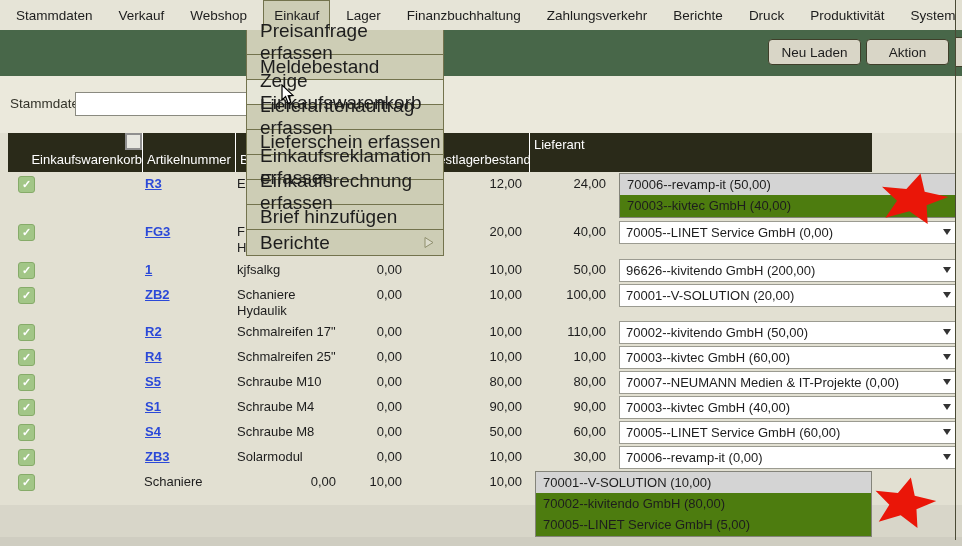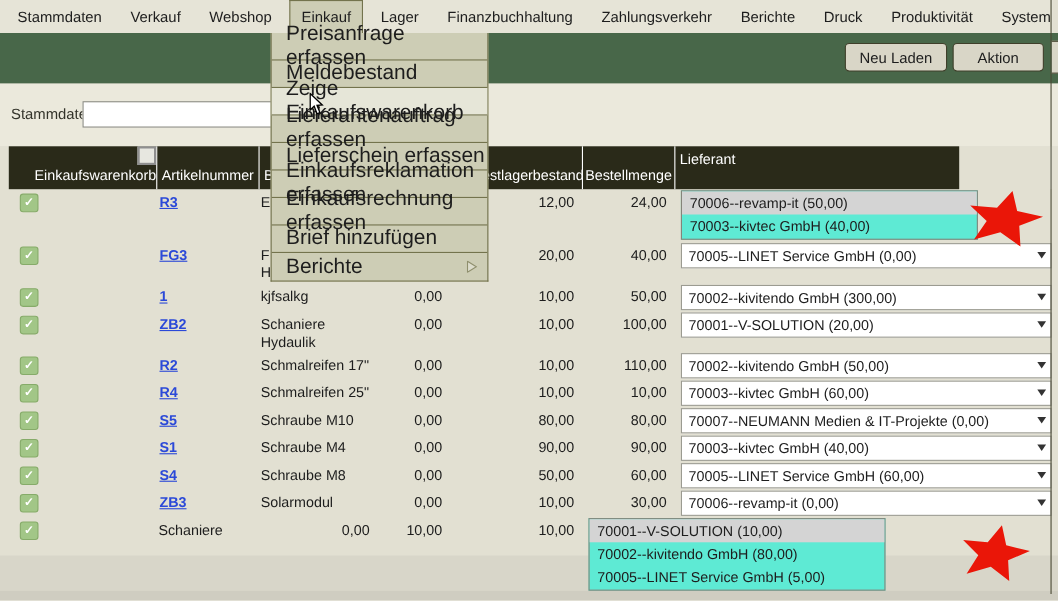--- a/index.html
+++ b/index.html
@@ -46,21 +46,21 @@
   .td.art{padding:4px 0 0 3px;}
   .td.art a{color:#2b49d8;font-weight:bold;}
   .td.bez{padding:4px 0 0 2px;white-space:pre-line;line-height:16px;}
   .td.num{text-align:right;padding:4px 7px 0 0;}
   .td.lief{position:relative;}
   .selectbox{position:absolute;left:6px;top:1px;width:337px;height:23px;background:#fff;
              border:1px solid #9b9b91;box-sizing:border-box;display:flex;align-items:center;
              padding-left:6px;font-size:13px;white-space:nowrap;overflow:hidden;}
   .selectbox .arr{position:absolute;right:4px;top:7px;width:0;height:0;
                   border-left:4px solid transparent;border-right:4px solid transparent;border-top:6px solid #333;}
-  .listbox{position:absolute;left:6px;top:1px;width:270px;background:#5eead4;border:1px solid #84847a;
+  .listbox{position:absolute;left:6px;top:1px;width:337px;background:#4d7c0f;border:1px solid #84847a;
            box-sizing:border-box;font-size:13px;}
   .listbox .opt{height:21px;line-height:21px;padding-left:7px;white-space:nowrap;overflow:hidden;}
   .listbox .opt.sel{background:#d4d4d4;}
 
   .bottom{position:absolute;left:0;top:505px;width:962px;height:32px;background:#d8d6c9;}
   .bottomstrip{position:absolute;left:0;top:537px;width:962px;height:9px;background:#cfcdc1;}
   .vline{position:absolute;left:955px;top:0;width:1px;height:540px;background:#4a4a35;z-index:4;}
 
   
   .menu{position:absolute;left:246px;top:30px;width:198px;background:#cdcdb5;
@@ -116,23 +116,20 @@
       </div>
     <div class="th">
         <span>Bezeichnung</span>
       </div>
     <div class="th">
         <span></span>
       </div>
     <div class="th" style="padding-left:0;">
         <span>Mindestlagerbestand</span>
       </div>
-    <div class="th" style="padding-left:2px;">
-        <span>Bestellmenge</span>
-      </div>
     <div class="th" style="align-items:center;padding-bottom:17px;">
         <span>Lieferant</span>
       </div>
   </div>
   <div class="th-sep"></div>
 
   <div id="rows">
       <div class="trow grid" style="height: 48px;">
         <div class="td cb">
           <div class="chk">✓</div>
@@ -170,21 +167,21 @@
         <div class="td cb">
           <div class="chk">✓</div>
         </div>
         <div class="td art"><a href="#">1</a></div>
         <div class="td bez">kjfsalkg</div>
         <div class="td num">0,00</div>
         <div class="td num">10,00</div>
         <div class="td num">50,00</div>
         <div class="td lief">
           <div class="selectbox">
-            <span>70002--kivitendo GmbH (300,00)</span>
+            <span>96626--kivitendo GmbH (200,00)</span>
             <span class="arr"></span>
           </div>
         </div>
       </div>
       <div class="trow grid" style="height: 37px;">
         <div class="td cb">
           <div class="chk">✓</div>
         </div>
         <div class="td art"><a href="#">ZB2</a></div>
         <div class="td bez">Schaniere

